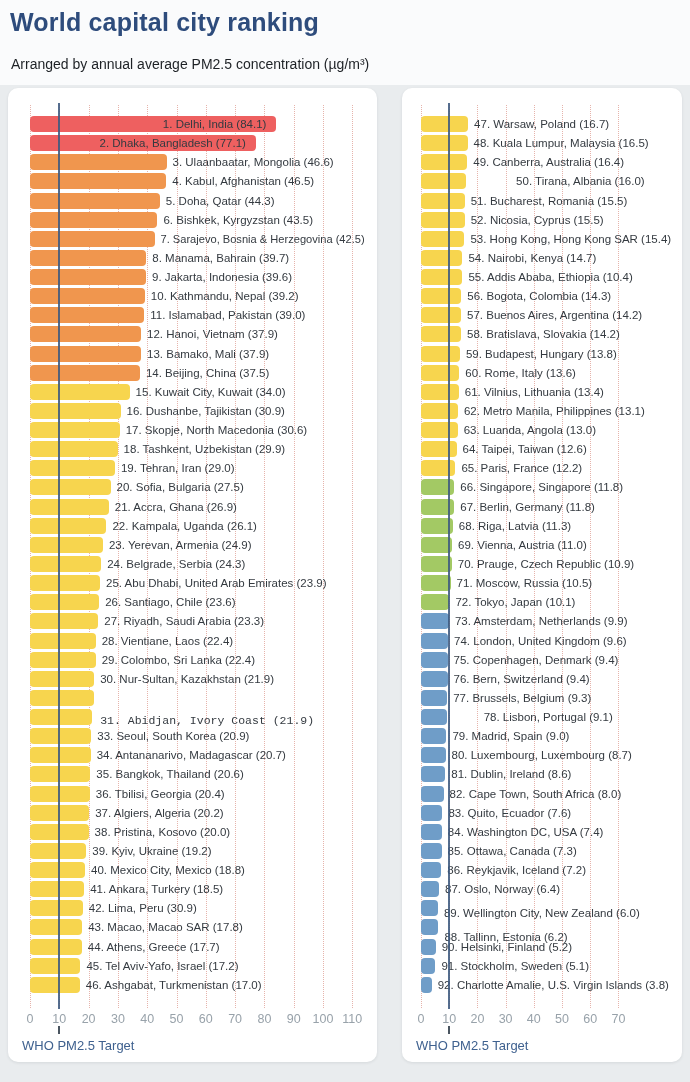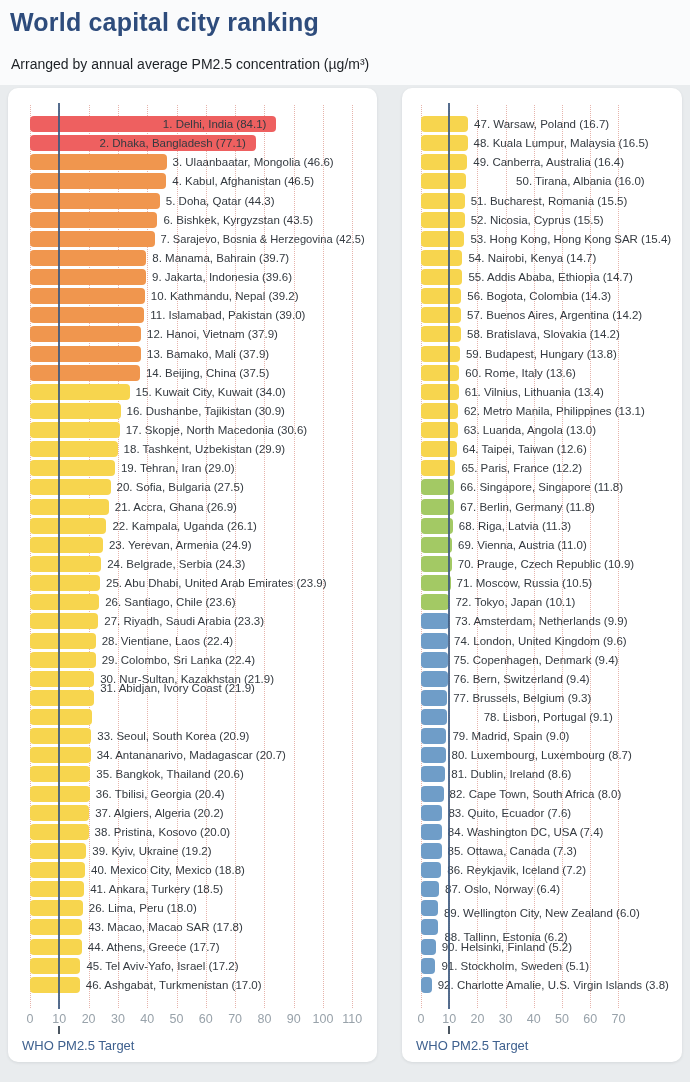--- a/index.html
+++ b/index.html
@@ -146,42 +146,42 @@
     <div class="blabel" style="top: 505.25px; left: 97.148px;">26. Santiago, Chile (23.6)</div>
     <div class="bar" style="left: 22px; top: 525.38px; width: 68.269px; background: rgb(247, 213, 78);"></div>
     <div class="blabel" style="top: 524.38px; left: 96.269px;">27. Riyadh, Saudi Arabia (23.3)</div>
     <div class="bar" style="left: 22px; top: 544.51px; width: 65.632px; background: rgb(247, 213, 78);"></div>
     <div class="blabel" style="top: 543.51px; left: 93.632px;">28. Vientiane, Laos (22.4)</div>
     <div class="bar" style="left: 22px; top: 563.64px; width: 65.632px; background: rgb(247, 213, 78);"></div>
     <div class="blabel" style="top: 562.64px; left: 93.632px;">29. Colombo, Sri Lanka (22.4)</div>
     <div class="bar" style="left: 22px; top: 582.77px; width: 64.167px; background: rgb(247, 213, 78);"></div>
     <div class="blabel" style="top: 581.77px; left: 92.167px;">30. Nur-Sultan, Kazakhstan (21.9)</div>
     <div class="bar" style="left: 22px; top: 601.9px; width: 64.167px; background: rgb(247, 213, 78);"></div>
-    <div class="blabel" style="top: 591px; left: 92.167px;">31. Abidjan, Ivory Coast (21.9)</div>
+    <div class="blabel" style="top: 624px; left: 92.167px; font-family: Liberation Mono, monospace;">31. Abidjan, Ivory Coast (21.9)</div>
     <div class="bar" style="left: 22px; top: 621.03px; width: 61.823px; background: rgb(247, 213, 78);"></div>
     <div class="bar" style="left: 22px; top: 640.16px; width: 61.237px; background: rgb(247, 213, 78);"></div>
     <div class="blabel" style="top: 639.16px; left: 89.237px;">33. Seoul, South Korea (20.9)</div>
     <div class="bar" style="left: 22px; top: 659.29px; width: 60.651px; background: rgb(247, 213, 78);"></div>
     <div class="blabel" style="top: 658.29px; left: 88.651px;">34. Antananarivo, Madagascar (20.7)</div>
     <div class="bar" style="left: 22px; top: 678.42px; width: 60.358px; background: rgb(247, 213, 78);"></div>
     <div class="blabel" style="top: 677.42px; left: 88.358px;">35. Bangkok, Thailand (20.6)</div>
     <div class="bar" style="left: 22px; top: 697.55px; width: 59.772px; background: rgb(247, 213, 78);"></div>
     <div class="blabel" style="top: 696.55px; left: 87.772px;">36. Tbilisi, Georgia (20.4)</div>
     <div class="bar" style="left: 22px; top: 716.68px; width: 59.186px; background: rgb(247, 213, 78);"></div>
     <div class="blabel" style="top: 715.68px; left: 87.186px;">37. Algiers, Algeria (20.2)</div>
     <div class="bar" style="left: 22px; top: 735.81px; width: 58.6px; background: rgb(247, 213, 78);"></div>
     <div class="blabel" style="top: 734.81px; left: 86.6px;">38. Pristina, Kosovo (20.0)</div>
     <div class="bar" style="left: 22px; top: 754.94px; width: 56.256px; background: rgb(247, 213, 78);"></div>
     <div class="blabel" style="top: 753.94px; left: 84.256px;">39. Kyiv, Ukraine (19.2)</div>
     <div class="bar" style="left: 22px; top: 774.07px; width: 55.084px; background: rgb(247, 213, 78);"></div>
     <div class="blabel" style="top: 773.07px; left: 83.084px;">40. Mexico City, Mexico (18.8)</div>
     <div class="bar" style="left: 22px; top: 793.2px; width: 54.205px; background: rgb(247, 213, 78);"></div>
     <div class="blabel" style="top: 792.2px; left: 82.205px;">41. Ankara, Turkery (18.5)</div>
     <div class="bar" style="left: 22px; top: 812.33px; width: 52.74px; background: rgb(247, 213, 78);"></div>
-    <div class="blabel" style="top: 811.33px; left: 80.74px;">26. Lima, Peru (18.0)</div>
+    <div class="blabel" style="top: 811.33px; left: 80.74px;">42. Lima, Peru (30.9)</div>
     <div class="bar" style="left: 22px; top: 831.46px; width: 52.154px; background: rgb(247, 213, 78);"></div>
     <div class="blabel" style="top: 830.46px; left: 80.154px;">43. Macao, Macao SAR (17.8)</div>
     <div class="bar" style="left: 22px; top: 850.59px; width: 51.861px; background: rgb(247, 213, 78);"></div>
     <div class="blabel" style="top: 849.59px; left: 79.861px;">44. Athens, Greece (17.7)</div>
     <div class="bar" style="left: 22px; top: 869.72px; width: 50.396px; background: rgb(247, 213, 78);"></div>
     <div class="blabel" style="top: 868.72px; left: 78.396px;">45. Tel Aviv-Yafo, Israel (17.2)</div>
     <div class="bar" style="left: 22px; top: 888.85px; width: 49.81px; background: rgb(247, 213, 78);"></div>
     <div class="blabel" style="top: 887.85px; left: 77.81px;">46. Ashgabat, Turkmenistan (17.0)</div>
     <div class="who-line" style="left: 50.3px;"></div>
   </section>
@@ -215,21 +215,21 @@
     <div class="blabel" style="top: 84.39px; left: 70.12px; margin-left: 44px;">50. Tirana, Albania (16.0)</div>
     <div class="bar" style="left: 19px; top: 104.52px; width: 43.71px; background: rgb(247, 213, 78);"></div>
     <div class="blabel" style="top: 103.52px; left: 68.71px;">51. Bucharest, Romania (15.5)</div>
     <div class="bar" style="left: 19px; top: 123.65px; width: 43.71px; background: rgb(247, 213, 78);"></div>
     <div class="blabel" style="top: 122.65px; left: 68.71px;">52. Nicosia, Cyprus (15.5)</div>
     <div class="bar" style="left: 19px; top: 142.78px; width: 43.428px; background: rgb(247, 213, 78);"></div>
     <div class="blabel" style="top: 141.78px; left: 68.428px;">53. Hong Kong, Hong Kong SAR (15.4)</div>
     <div class="bar" style="left: 19px; top: 161.91px; width: 41.454px; background: rgb(247, 213, 78);"></div>
     <div class="blabel" style="top: 160.91px; left: 66.454px;">54. Nairobi, Kenya (14.7)</div>
     <div class="bar" style="left: 19px; top: 181.04px; width: 41.454px; background: rgb(247, 213, 78);"></div>
-    <div class="blabel" style="top: 180.04px; left: 66.454px;">55. Addis Ababa, Ethiopia (14.7)</div>
+    <div class="blabel" style="top: 180.04px; left: 66.454px;">55. Addis Ababa, Ethiopia (10.4)</div>
     <div class="bar" style="left: 19px; top: 200.17px; width: 40.326px; background: rgb(247, 213, 78);"></div>
     <div class="blabel" style="top: 199.17px; left: 65.326px;">56. Bogota, Colombia (14.3)</div>
     <div class="bar" style="left: 19px; top: 219.3px; width: 40.044px; background: rgb(247, 213, 78);"></div>
     <div class="blabel" style="top: 218.3px; left: 65.044px;">57. Buenos Aires, Argentina (14.2)</div>
     <div class="bar" style="left: 19px; top: 238.43px; width: 40.044px; background: rgb(247, 213, 78);"></div>
     <div class="blabel" style="top: 237.43px; left: 65.044px;">58. Bratislava, Slovakia (14.2)</div>
     <div class="bar" style="left: 19px; top: 257.56px; width: 38.916px; background: rgb(247, 213, 78);"></div>
     <div class="blabel" style="top: 256.56px; left: 63.916px;">59. Budapest, Hungary (13.8)</div>
     <div class="bar" style="left: 19px; top: 276.69px; width: 38.352px; background: rgb(247, 213, 78);"></div>
     <div class="blabel" style="top: 275.69px; left: 63.352px;">60. Rome, Italy (13.6)</div>

